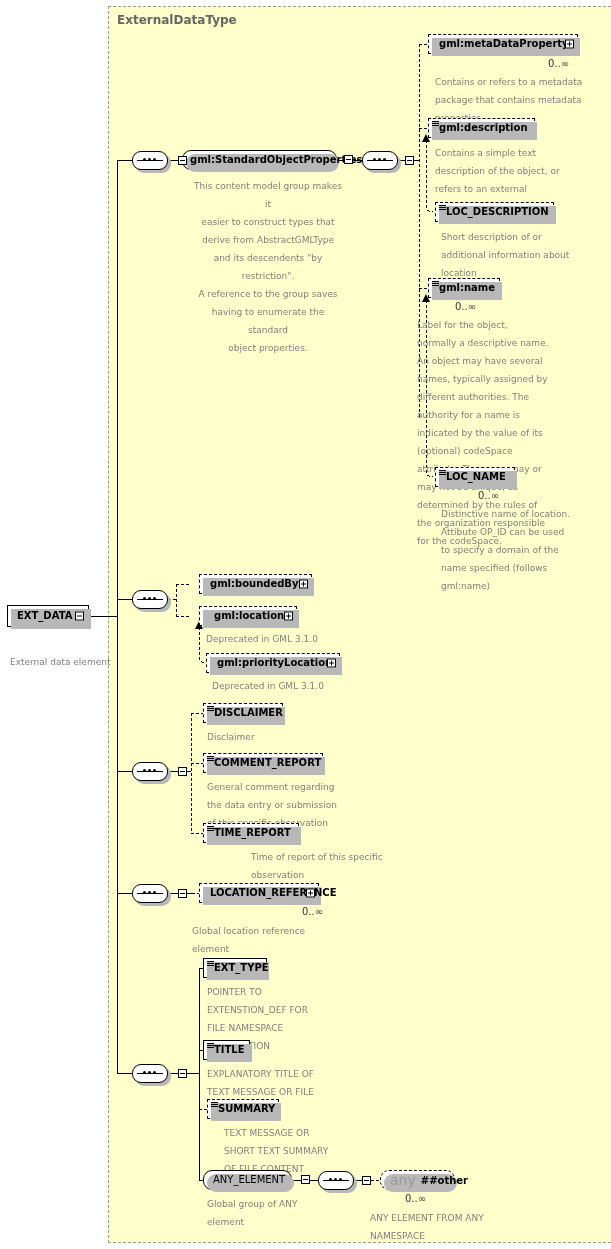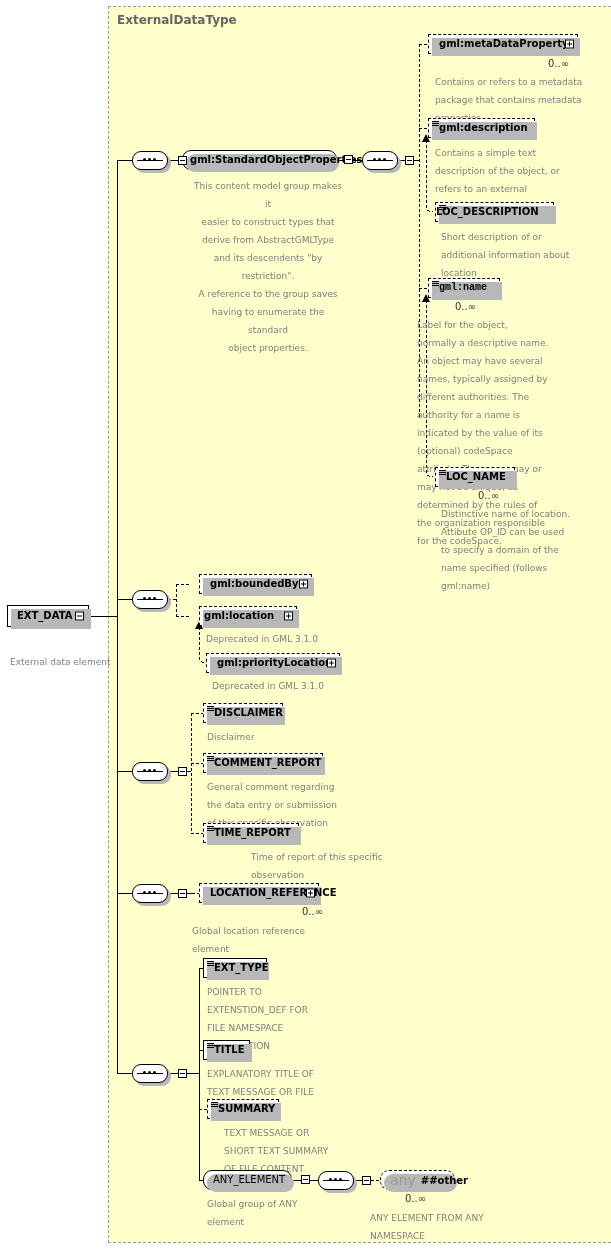--- a/index.html
+++ b/index.html
@@ -294,33 +294,33 @@
         <i></i>
         <i></i>
       </span>
     <span class="lbl">gml:description</span>
   </div>
   <div class="anno" style="left:435px;top:144px;width:160px;">Contains a simple text
 description of the object, or
 refers to an external
 description.</div>
 
-  <div class="node dashed" style="left:435px;top:202px;width:119px;height:20px;">
+  <div class="node dashed" style="left:435px;top:202px;width:119px;height:20px;padding-left:10px;">
     <span class="attglyph">
         <i></i>
         <i></i>
         <i></i>
       </span>
     <span class="lbl">LOC_DESCRIPTION</span>
   </div>
   <div class="anno" style="left:441px;top:228px;width:165px;">Short description of or
 additional information about
 location</div>
 
-  <div class="node dashed" style="left:428px;top:278px;width:72px;height:20px;padding-left:10px;font-family:Liberation Mono, monospace;">
+  <div class="node dashed" style="left:428px;top:278px;width:72px;height:20px;padding-left:10px;">
     <span class="attglyph">
         <i></i>
         <i></i>
         <i></i>
       </span>
     <span class="lbl">gml:name</span>
   </div>
   <div class="card" style="left:455px;top:301px;">0..∞</div>
   <div class="anno" style="left:417px;top:316px;width:165px;">Label for the object,
 normally a descriptive name.
@@ -349,21 +349,21 @@
 Attibute OP_ID can be used
 to specify a domain of the
 name specified (follows
 gml:name)</div>
 
   <div class="node dashed" style="left:199px;top:574px;width:113px;height:20px;padding-left:10px;">
     <span class="lbl">gml:boundedBy</span>
     <span class="plusbox"></span>
   </div>
 
-  <div class="node dashed" style="left:199px;top:606px;width:98px;height:20px;padding-left:4px;align-items:center;">
+  <div class="node dashed" style="left:199px;top:606px;width:98px;height:20px;padding-left:14px;align-items:center;">
     <span class="lbl">gml:location</span>
     <span class="plusbox"></span>
   </div>
   <div class="anno" style="left:206px;top:630px;width:180px;">Deprecated in GML 3.1.0</div>
 
   <div class="node dashed" style="left:206px;top:653px;width:134px;height:20px;padding-left:10px;">
     <span class="lbl">gml:priorityLocation</span>
     <span class="plusbox"></span>
   </div>
   <div class="anno" style="left:212px;top:677px;width:180px;">Deprecated in GML 3.1.0</div>

